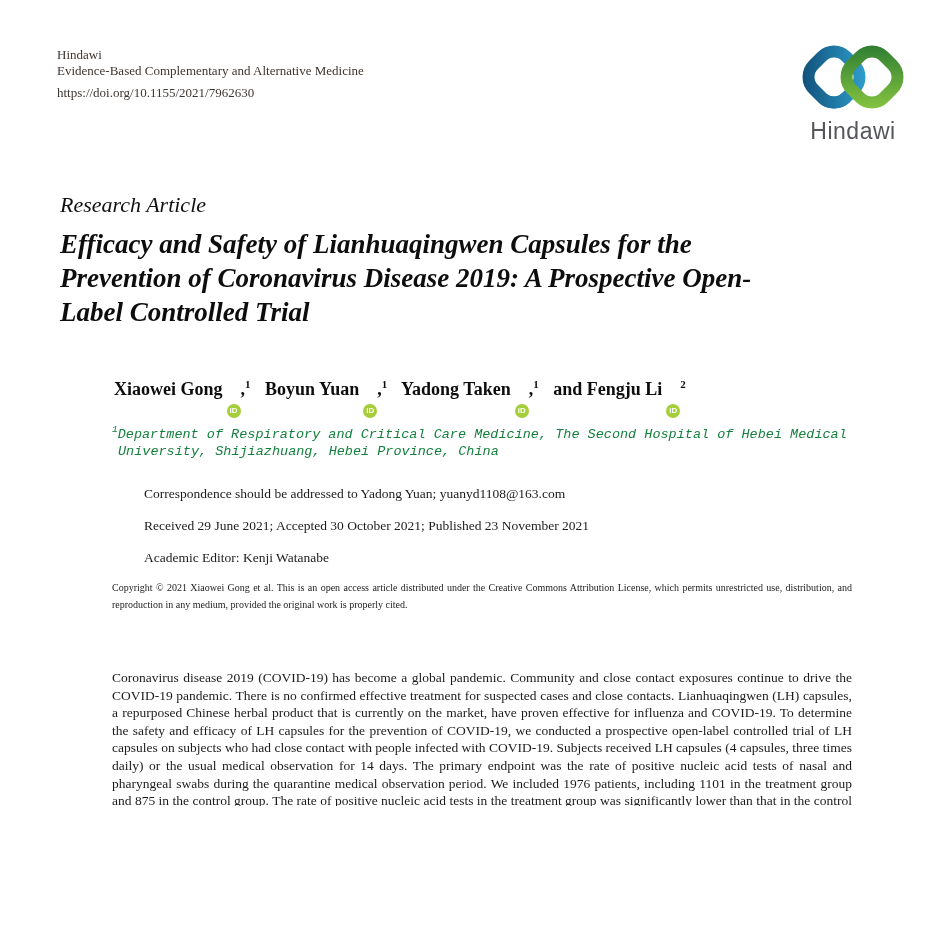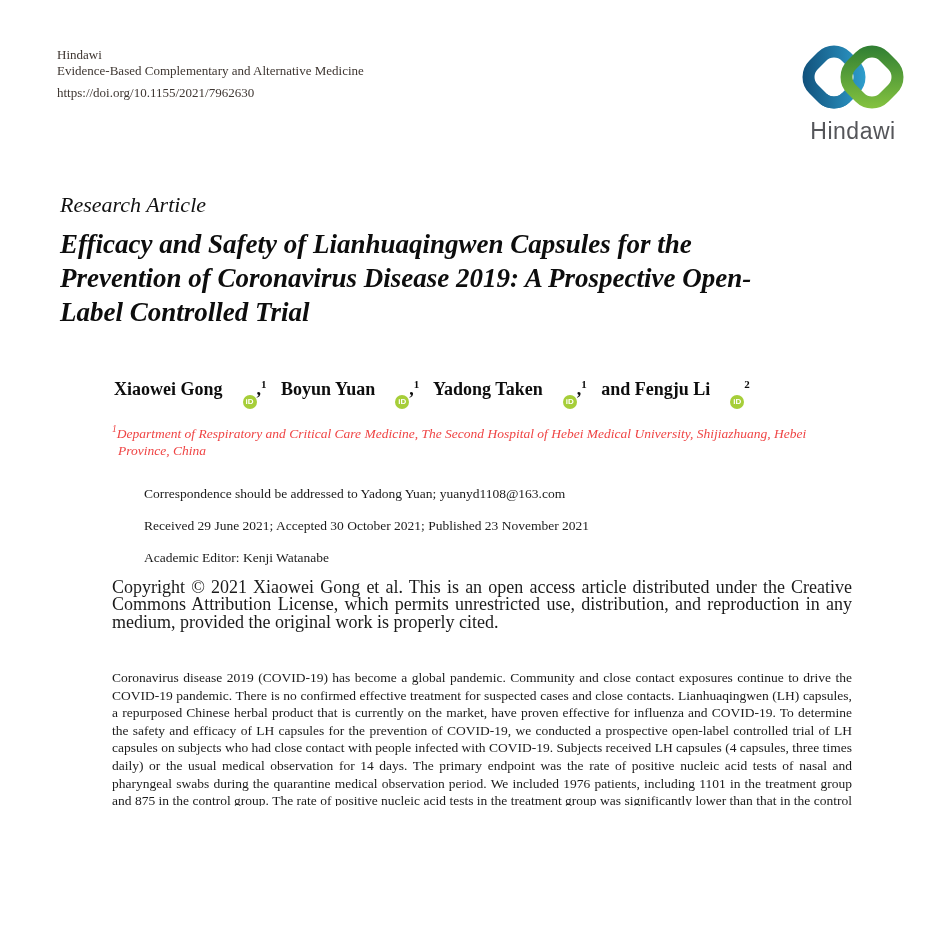--- a/index.html
+++ b/index.html
@@ -74,44 +74,45 @@
   }
   .author { margin-right: 10px; }
   .orcid {
     display: inline-flex;
     align-items: center;
     justify-content: center;
     width: 14px;
     height: 14px;
     border-radius: 50%;
     background: #a6ce39;
-    margin-left: 20px;
+    margin-left: 4px;
     position: relative;
-    top: 9px;
+    top: 18px;
     cursor: pointer;
   }
   .orcid-txt {
     font-family: "Liberation Sans", sans-serif;
     font-size: 8px;
     font-weight: bold;
     color: #ffffff;
     line-height: 1;
   }
   .authors sup { font-size: 11px; font-weight: bold; }
 
   
   .affiliations {
     position: absolute;
     left: 112px;
     top: 421px;
     width: 742px;
     font-style: italic;
     font-size: 13.5px;
     line-height: 17px;
-    color: #ef4444;
+    color: #15803d;
+    font-family: Liberation Mono, monospace;
   }
   .affiliation { padding-left: 6px; text-indent: -6px; }
   .affiliation sup { font-size: 9.5px; }
 
   .meta-line {
     position: absolute;
     left: 112px;
     font-size: 13.5px;
     color: #1b1b1b;
     white-space: nowrap;
@@ -119,21 +120,21 @@
   }
   .correspondence { top: 486px; }
   .history { top: 518px; }
   .editor { top: 550px; }
 
   .copyright {
     position: absolute;
     left: 112px;
     top: 579px;
     width: 740px;
-    font-size: 18px;
+    font-size: 10px;
     line-height: 17.3px;
     text-align: justify;
     color: #1b1b1b;
   }
 
   .abstract {
     position: absolute;
     left: 112px;
     top: 629px;
     width: 740px;

